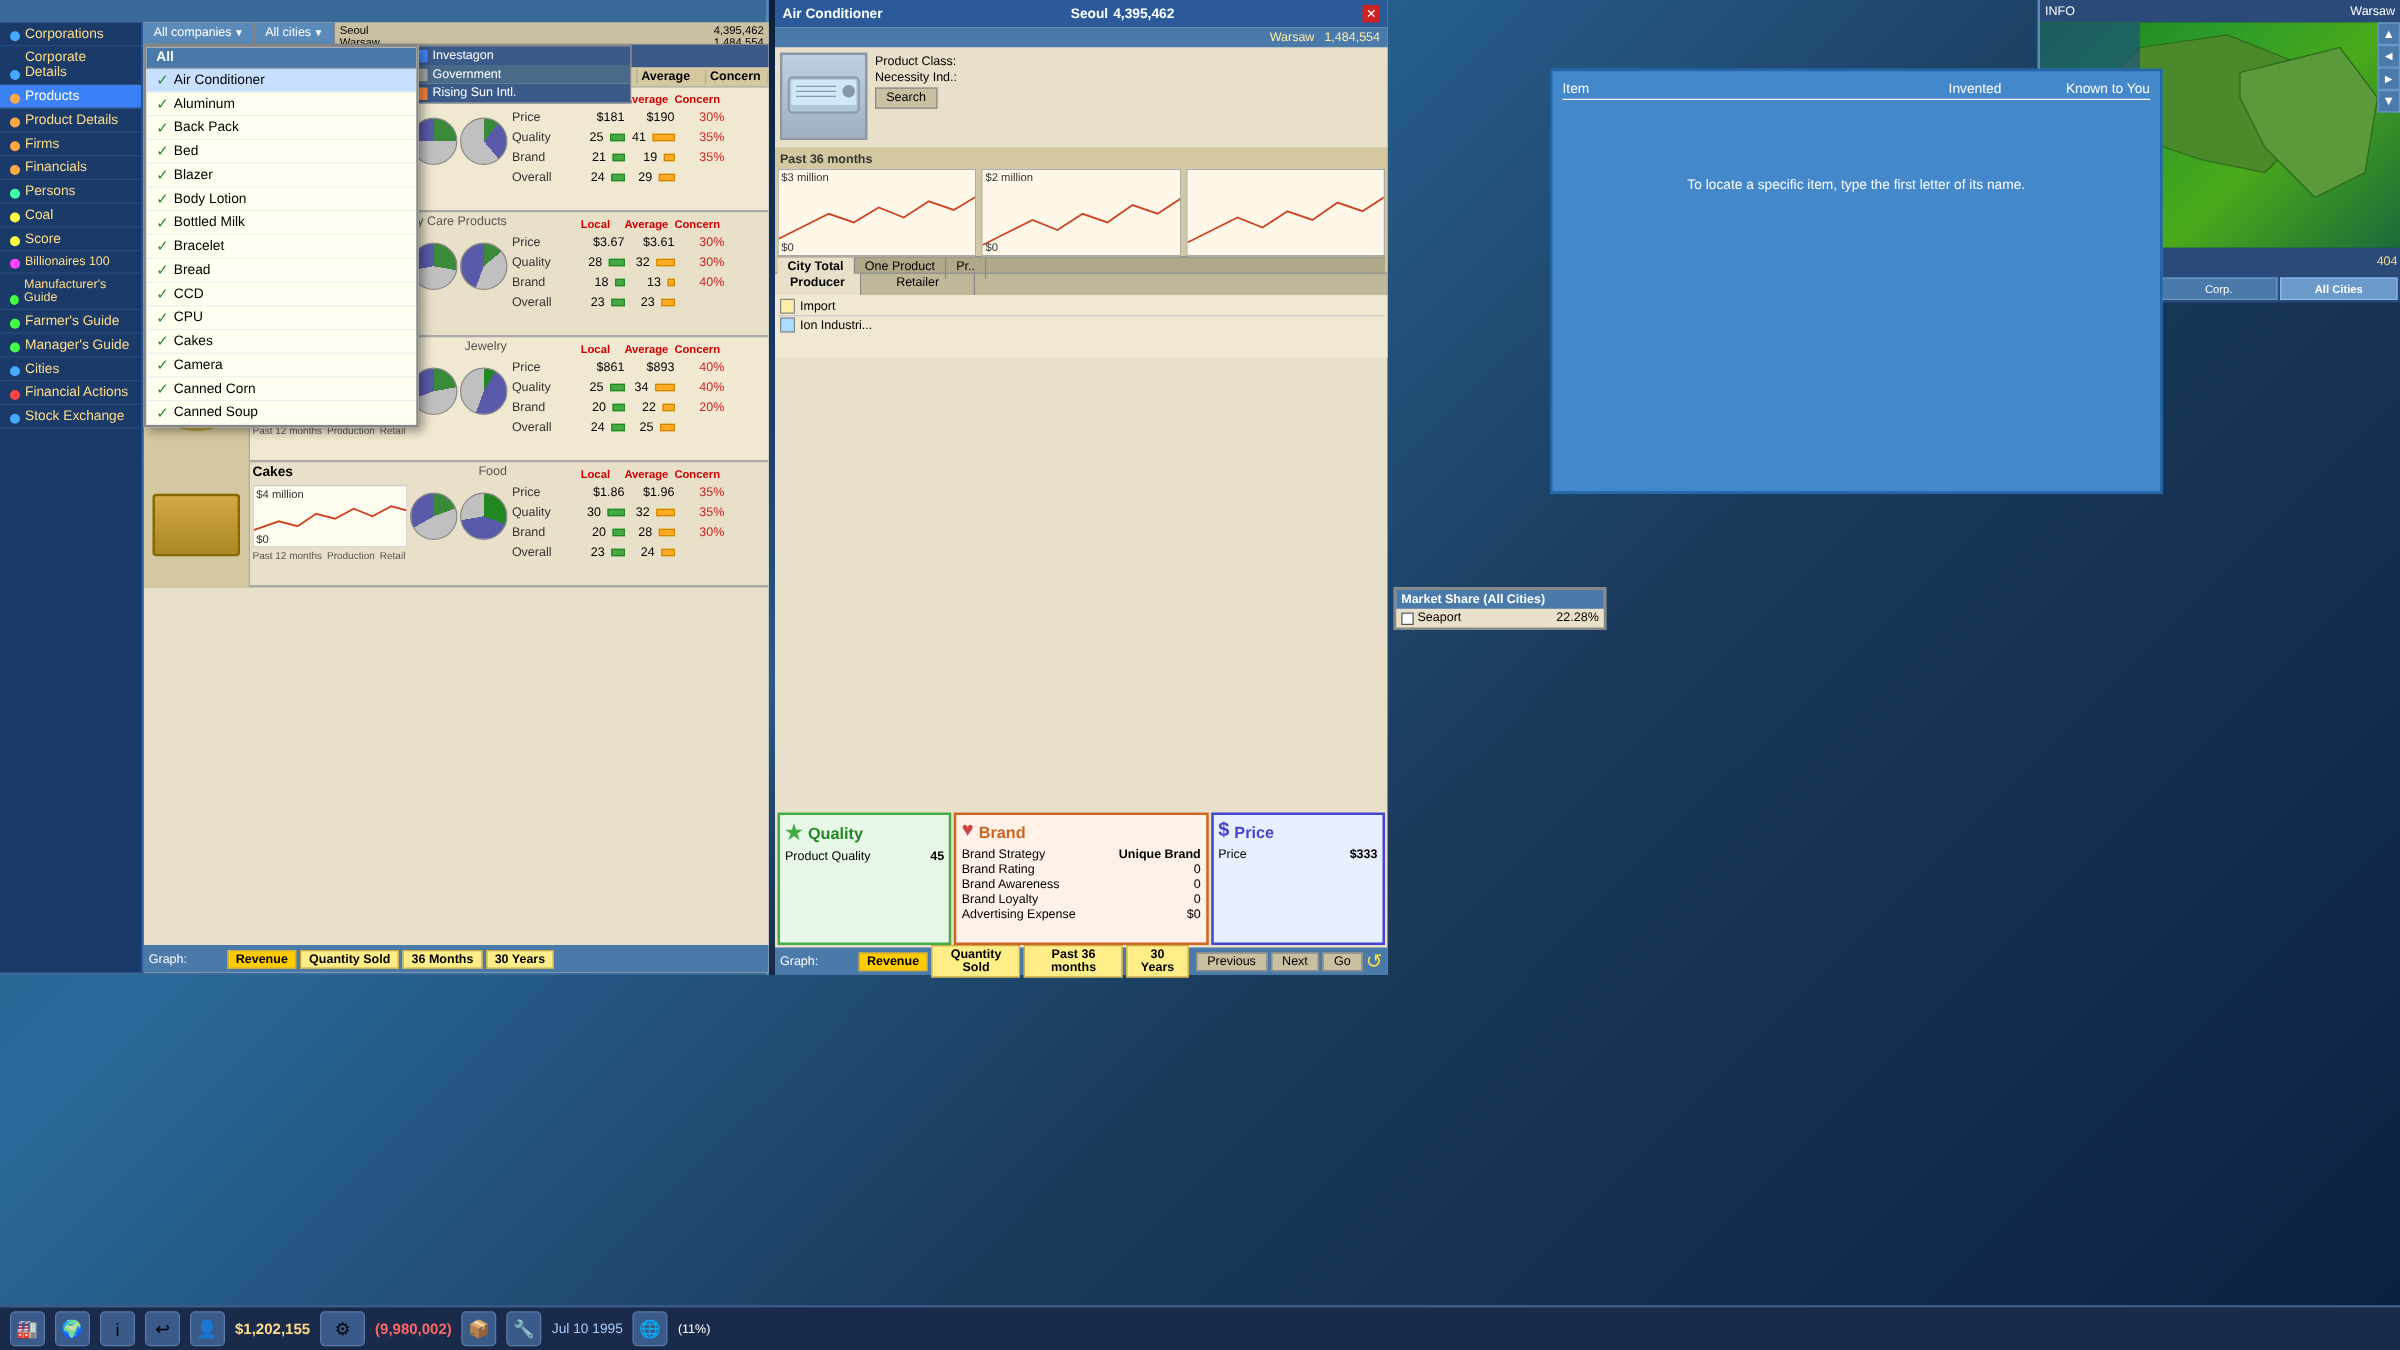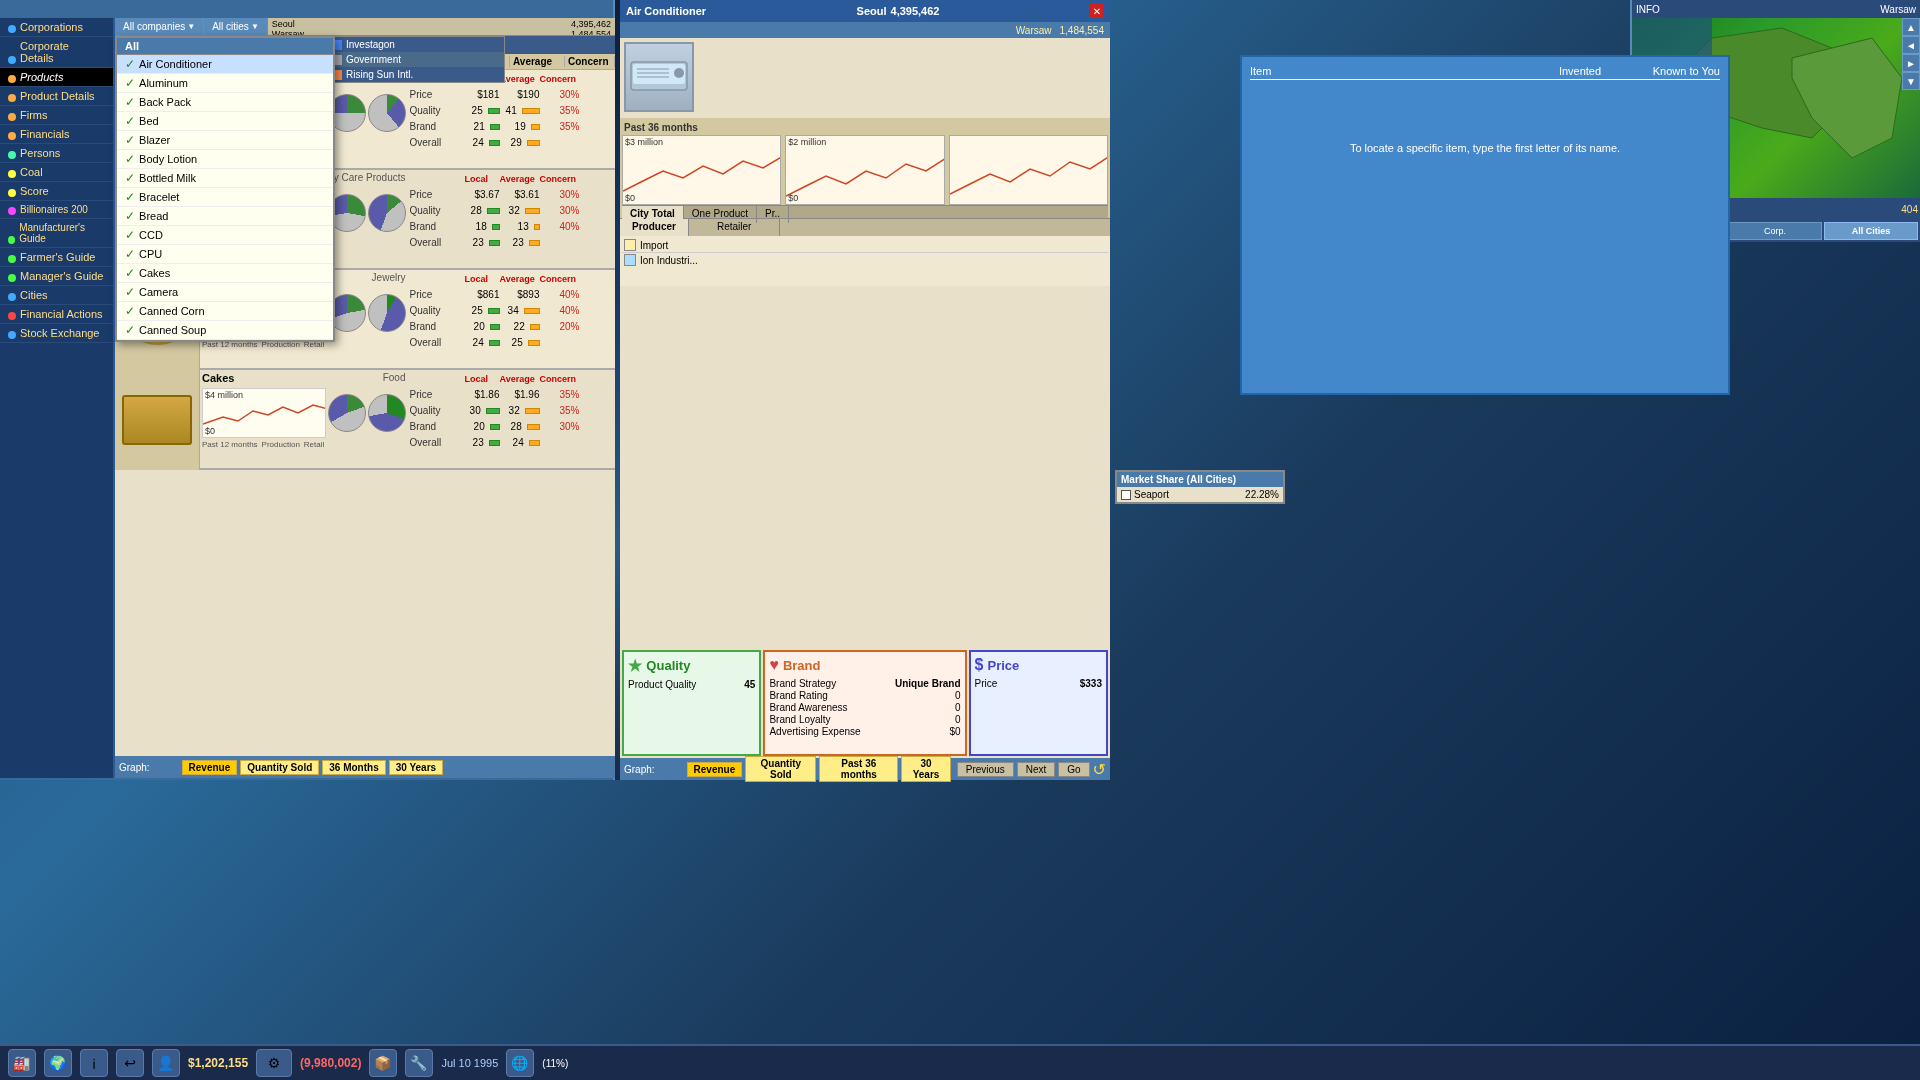--- a/index.html
+++ b/index.html
@@ -58,23 +58,22 @@
       color: #ffdd88;
       font-size: 11px;
       cursor: pointer;
       border-bottom: 1px solid #2a4a7a;
       display: flex;
       align-items: flex-end;
       gap: 4px;
     }
 
     .sidebar-item.active {
-      background: #000000;
+      background: #3b82f6;
       color: #fff;
-      font-style: italic;
     }
 
     .sidebar-item .dot {
       width: 8px;
       height: 8px;
       border-radius: 50%;
       display: inline-block;
     }
 
     
@@ -568,21 +567,21 @@
     <div class="sidebar-item">
       <span class="dot" style="background:#ffff44;"></span>
       <span>Coal</span>
     </div>
     <div class="sidebar-item">
       <span class="dot" style="background:#ffff44;"></span>
       <span>Score</span>
     </div>
     <div class="sidebar-item">
       <span class="dot" style="background:#ff44ff;"></span>
-      <span style="font-size:10px;">Billionaires 200</span>
+      <span style="font-size:10px;">Billionaires 100</span>
     </div>
     <div class="sidebar-item">
       <span class="dot" style="background:#44ff44;"></span>
       <span style="font-size:10px;">Manufacturer's Guide</span>
     </div>
     <div class="sidebar-item">
       <span class="dot" style="background:#44ff44;"></span>
       <span>Farmer's Guide</span>
     </div>
     <div class="sidebar-item">
@@ -1017,20 +1016,31 @@
   <div style="display:flex; background:#e8e0c8; padding:4px; gap:4px; height:80px;">
     <div style="width:70px; height:70px; background: linear-gradient(180deg, #c0d0e0 0%, #a0b0c0 100%); border:2px solid #8898a8; display:flex; align-items:center; justify-content:center;">
       <svg width="60" height="40">
         <rect x="2" y="5" width="56" height="28" rx="3" fill="#b0c8d8" stroke="#8898a8" stroke-width="1.5"></rect>
         <rect x="4" y="7" width="52" height="20" rx="2" fill="#d0e8f8"></rect>
         <ellipse cx="50" cy="16" rx="5" ry="5" fill="#8898a8"></ellipse>
         <line x1="8" y1="12" x2="40" y2="12" stroke="#8898a8" stroke-width="1"></line>
         <line x1="8" y1="16" x2="40" y2="16" stroke="#8898a8" stroke-width="1"></line>
         <line x1="8" y1="20" x2="40" y2="20" stroke="#8898a8" stroke-width="1"></line>
       </svg>
+    </div>
+    <div style="flex:1; padding:2px; font-size:10px;">
+      <div style="display:flex; gap:8px; margin-bottom:2px;">
+        <span>Product Class:</span>
+        <span></span>
+      </div>
+      <div style="display:flex; gap:8px; margin-bottom:2px;">
+        <span>Necessity Ind.:</span>
+        <span></span>
+      </div>
+      <button style="background:#c8c0a0; border:1px solid #888; font-size:10px; padding:2px 8px; cursor:pointer;">Search</button>
     </div>
   </div>
 
   <div style="background:#d4c8a0; padding:2px; height:100px;">
     <div style="font-size:10px; font-weight:bold; color:#333; padding:2px;">Past 36 months</div>
     <div style="display:flex; gap:4px; height:70px;">
       <div style="flex:1; background:#fff8e8; border:1px solid #aaa; position:relative; overflow:hidden;">
         <div style="font-size:9px; color:#333; position:absolute; top:1px; left:2px;">$3 million</div>
         <svg style="width:100%; height:100%;">
           <polyline points="0,55 20,45 40,35 60,42 80,30 100,38 120,25 140,32 160,20" fill="none" stroke="#cc4422" stroke-width="1.5"></polyline>

